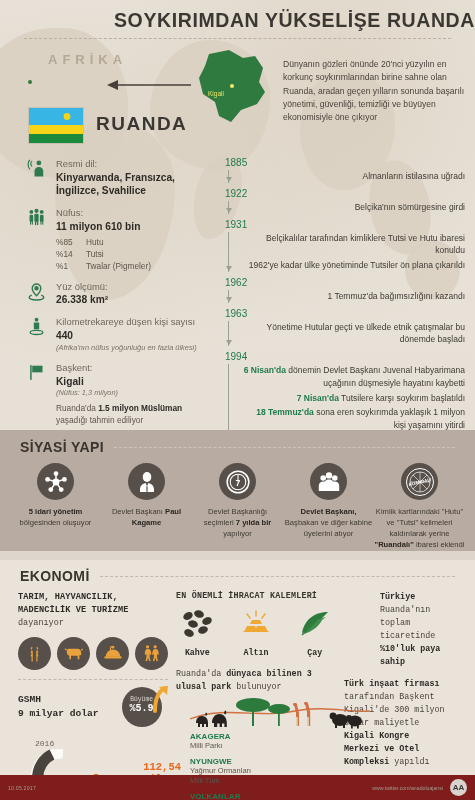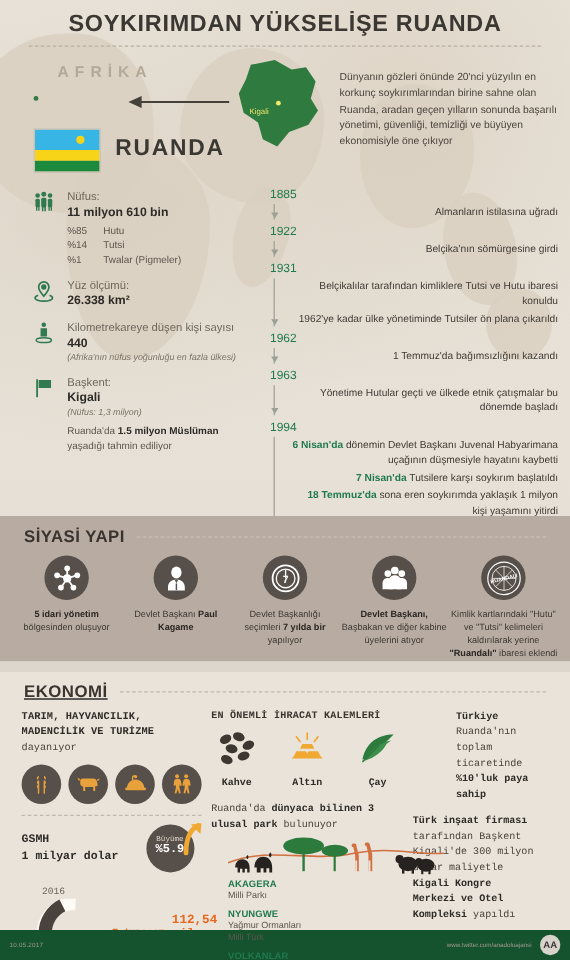--- a/index.html
+++ b/index.html
@@ -40,21 +40,21 @@
         border-radius: 50% 50% 50% 50% / 45% 45% 55% 55%; transform: rotate(14deg); }
   .c5 { left: 300px; top: 70px; width: 95px; height: 120px;
         border-radius: 48% 52% 55% 45% / 50% 45% 55% 50%; }
   .c6 { left: 370px; top: 160px; width: 60px; height: 95px;
         border-radius: 50% 50% 48% 52% / 52% 48% 52% 48%; transform: rotate(-12deg); }
   .c7 { left: 405px; top: 240px; width: 55px; height: 60px;
         border-radius: 50%; }
 
   .title {
     position: relative;
-    text-align: center;
+    text-align: right;
     padding-top: 9px;
     font-size: 19.5px;
     font-weight: bold;
     letter-spacing: .6px;
     color: #3b3733;
     z-index: 5;
   }
   .title-rule {
     position: relative;
     margin: 6px 24px 0 24px;
@@ -190,21 +190,21 @@
   .pol-text { font-size: 7.6px; line-height: 1.45; color: #3d3832; }
   .pol-text b { color: #2b2622; }
 
   
   .economy {
     position: absolute;
     top: 560px; left: 0;
     width: 475px; height: 215px;
     background: #e9e3da;
   }
-  .eco-head { display: flex; align-items: center; padding: 8px 20px 0 20px; text-decoration: underline; }
+  .eco-head { display: flex; align-items: center; padding: 8px 20px 0 20px; }
   .eco-rule { flex: 1; margin-left: 10px; border-top: 1px dashed #c2b8ab; }
 
   .eco-cols { display: flex; padding: 7px 26px 0 18px; gap: 8px; font-family: Liberation Mono, monospace; }
   .eco-left { width: 160px; }
   .eco-mid { width: 160px; }
   .eco-right { width: 115px; }
 
   .eco-lead { font-size: 8.5px; line-height: 1.5; color: #4a443d; }
   .eco-lead b { font-size: 8.6px; color: #2e2b27; letter-spacing: .1px; }
 
@@ -254,21 +254,21 @@
 
   .tr-block { font-size: 8.4px; line-height: 1.55; color: #4a443d; }
   .tr-block b { color: #2e2b27; }
   .tr-first { margin-left: 36px; }
   .tr-second { margin-top: 9px; }
 
   
   .footer {
     position: absolute; left: 0; bottom: 0;
     width: 475px; height: 25px;
-    background: #14532d;
+    background: #7f1d1d;
     display: flex; align-items: center; justify-content: space-between;
     padding: 0 8px;
   }
   .foot-date { font-size: 5.2px; color: #a39b91; letter-spacing: .2px; }
   .foot-right { display: flex; align-items: center; gap: 7px; }
   .foot-url { font-size: 5.2px; color: #a39b91; }
   .aa-logo {
     width: 17px; height: 17px; border-radius: 50%;
     background: #d8d3cc;
     display: flex; align-items: center; justify-content: center;
@@ -318,20 +318,31 @@
         <rect x="0" y="0" width="54" height="17" fill="#37b6e6"></rect>
         <rect x="0" y="17" width="54" height="9" fill="#f7d417"></rect>
         <rect x="0" y="26" width="54" height="9" fill="#1c8a3c"></rect>
         <circle cx="38" cy="8.5" r="3.4" fill="#f7d417"></circle>
       </svg>
     </div>
     <div class="flag-name">RUANDA</div>
 
     <div class="facts">
 
+      <div class="fact">
+        <div class="fact-icon">
+          <svg width="19" height="19" viewBox="0 0 24 24" fill="#2f7a4f">
+            <circle cx="15" cy="5" r="3"></circle>
+            <path d="M6 3c-1.6 1.2-1.6 4.8 0 6M3.2 1.6c-2.3 2.4-2.3 8.4 0 10.8" stroke="#2f7a4f" stroke-width="1.5" fill="none" stroke-linecap="round"></path>
+            <path d="M15 10c-3.4 0-5.5 2.2-5.5 5.4V22h11v-6.6C20.5 12.2 18.4 10 15 10z"></path>
+          </svg>
+        </div>
+        <div class="fact-label">Resmi dil:</div>
+        <div class="fact-value">Kinyarwanda, Fransızca, İngilizce, Svahilice</div>
+      </div>
 
       <div class="fact">
         <div class="fact-icon">
           <svg width="19" height="19" viewBox="0 0 24 24" fill="#2f7a4f">
             <circle cx="5.5" cy="5" r="2.4"></circle>
               <rect x="3.2" y="8.4" width="4.6" height="9" rx="1.6"></rect>
             <rect x="3.8" y="16" width="1.4" height="5"></rect>
               <rect x="6.1" y="16" width="1.4" height="5"></rect>
             <circle cx="12" cy="3.6" r="2.6"></circle>
               <rect x="9.3" y="7.2" width="5.4" height="10.4" rx="1.8"></rect>
@@ -591,21 +602,21 @@
               <path d="M16.6 6.2c-1.8 0-3 1.3-3.1 3L12.6 13l1.8 1 .6-2.2V16l-1.2 5.4 1.8.5 1.4-4.9 1.2 4.9 1.9-.5L19 16v-4.2l.6 2.2 1.8-1-.9-4c-.2-1.7-1.3-2.8-3.9-2.8z"></path>
             </svg>
           </div>
         </div>
 
         <div class="dash-div"></div>
 
         <div class="gsmh-row">
           <div>
             <div class="gsmh-label">GSMH</div>
-            <div class="gsmh-label">1 milyar dolar</div>
+            <div class="gsmh-label">9 milyar dolar</div>
           </div>
           <div style="position:relative;">
             <div class="growth-badge">
               <div class="growth-cap">Büyüme</div>
               <div class="growth-val">%5.9</div>
             </div>
             <svg style="position:absolute;left:30px;top:-2px;" width="18" height="28" viewBox="0 0 18 28">
               <path d="M3 26 C3 14 7 6 13 3" stroke="#f0a832" stroke-width="4" fill="none" stroke-linecap="round"></path>
               <path d="M7 2 L16 1 L15 10 Z" fill="#f0a832"></path>
             </svg>

